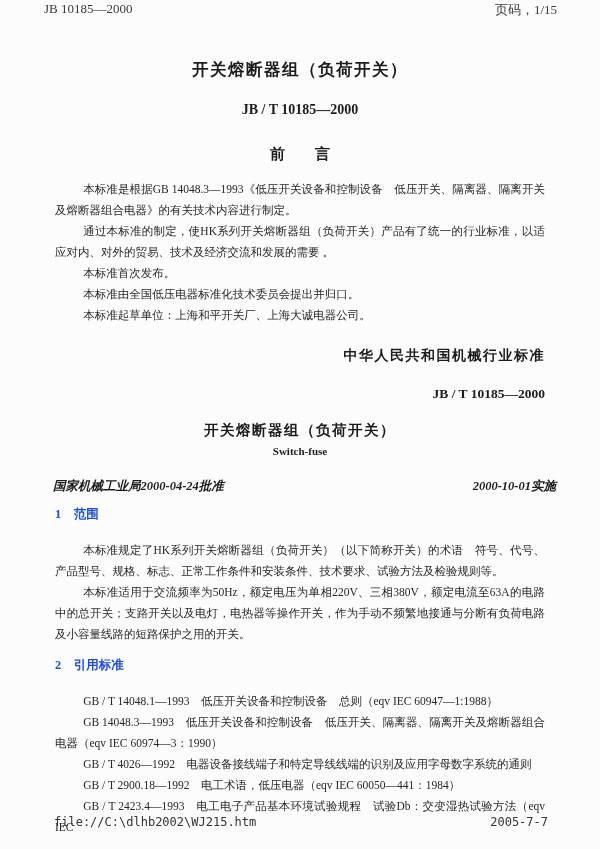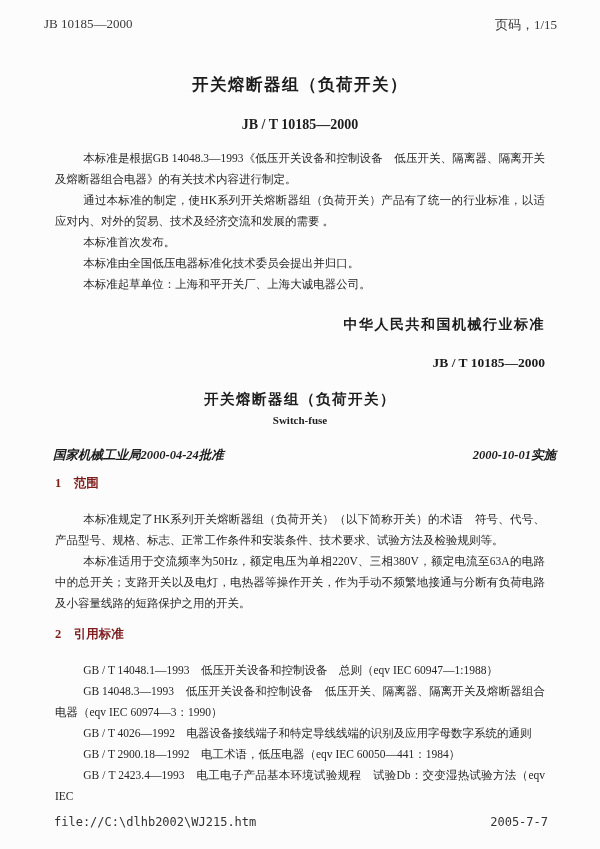--- a/index.html
+++ b/index.html
@@ -4,39 +4,39 @@
 <style>
   * { margin:0; padding:0; box-sizing:border-box; }
   html,body { background:#e9e9e9; }
   body { font-family:"Liberation Serif","DejaVu Serif",serif; color:#262626; }
   .page {
     position:relative; width:600px; height:849px; margin:0 auto;
     background:#fcfcfc; overflow:hidden;
   }
   .hdr {
     display:flex; justify-content:space-between;
-    padding:16px 43px 0 44px; font-size:13px; color:#3a3a3a;
+    padding:1px 43px 0 44px; font-size:13px; color:#3a3a3a;
   }
   .content { padding:0 55px; }
   .doc-title { text-align:center; margin-top:40px; font-size:16.5px; font-weight:bold; letter-spacing:1.5px; color:#1c1c1c; }
   .std-no-center { text-align:center; margin-top:21px; font-size:14px; font-weight:bold; color:#1c1c1c; }
   .foreword-h { text-align:center; margin-top:27px; font-size:15px; font-weight:bold; color:#1c1c1c; }
   .body-text { font-size:11.5px; line-height:21px; text-align:justify; }
   .para { text-indent:2.45em; }
   .foreword-body { margin-top:15px; }
   .nat-heading { text-align:right; margin-top:21px; font-size:14px; font-weight:bold; letter-spacing:1.5px; color:#1c1c1c; }
   .std-no-right { text-align:right; margin-top:21px; font-size:13.5px; font-weight:bold; color:#1c1c1c; }
   .title2 { text-align:center; margin-top:19px; font-size:14.5px; font-weight:bold; letter-spacing:1.5px; color:#1c1c1c; }
   .subtitle-en { text-align:center; margin-top:5px; font-size:11px; font-weight:bold; color:#1c1c1c; }
   .approval-row {
     display:flex; justify-content:space-between; align-items:baseline;
     margin-top:21px; padding:0 44px 0 53px;
     font-size:12.5px; font-weight:bold; color:#1c1c1c;font-style:italic;
   }
-  .section-h { font-size:12.5px; font-weight:bold; margin-top:11px; color:#7f1d1d; }
+  .section-h { font-size:12.5px; font-weight:bold; margin-top:11px; color:#1d4ed8; }
   .section-h.second { margin-top:12px; }
   .section-body { margin-top:17px; }
   .refs { margin-top:0; }
   .ref { text-indent:2.45em; }
   .ftr {
     position:absolute; left:0; right:0; bottom:20px;
     display:flex; justify-content:space-between;
     padding:0 52px 0 54px;
     font-family:"DejaVu Sans Mono",monospace; font-size:12px; color:#333;
   }
@@ -49,20 +49,21 @@
   <div class="hdr">
     <span>JB 10185—2000</span>
     <span>页码，1/15</span>
   </div>
 
   <div class="content">
 
     <div class="doc-title">开关熔断器组（负荷开关）</div>
     <div class="std-no-center">JB / T 10185—2000</div>
 
+    <div class="foreword-h">前　　言</div>
 
     <div class="body-text foreword-body">
       <p class="para">本标准是根据GB 14048.3—1993《低压开关设备和控制设备　低压开关、隔离器、隔离开关及熔断器组合电器》的有关技术内容进行制定。</p>
       <p class="para">通过本标准的制定，使HK系列开关熔断器组（负荷开关）产品有了统一的行业标准，以适应对内、对外的贸易、技术及经济交流和发展的需要 。</p>
       <p class="para">本标准首次发布。</p>
       <p class="para">本标准由全国低压电器标准化技术委员会提出并归口。</p>
       <p class="para">本标准起草单位：上海和平开关厂、上海大诚电器公司。</p>
     </div>
 
     <div class="nat-heading">中华人民共和国机械行业标准</div>

